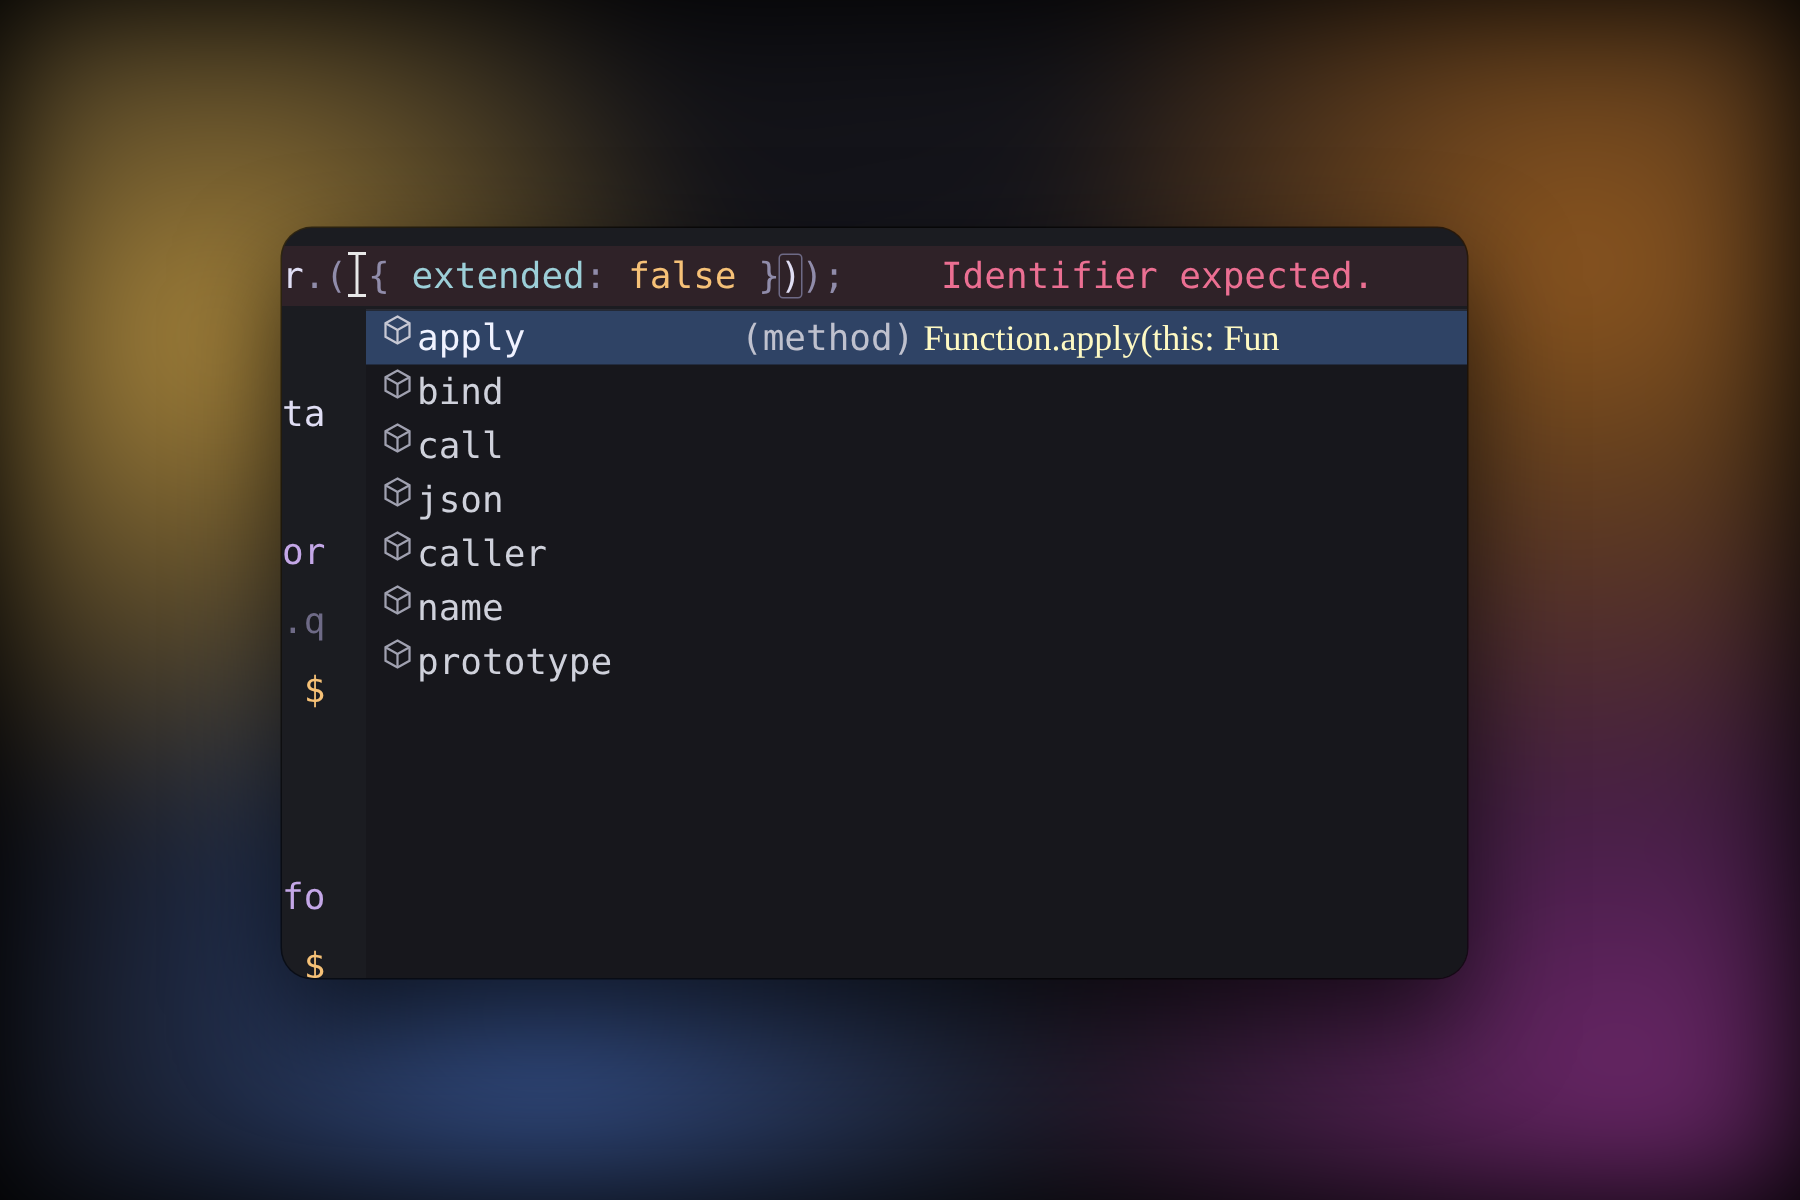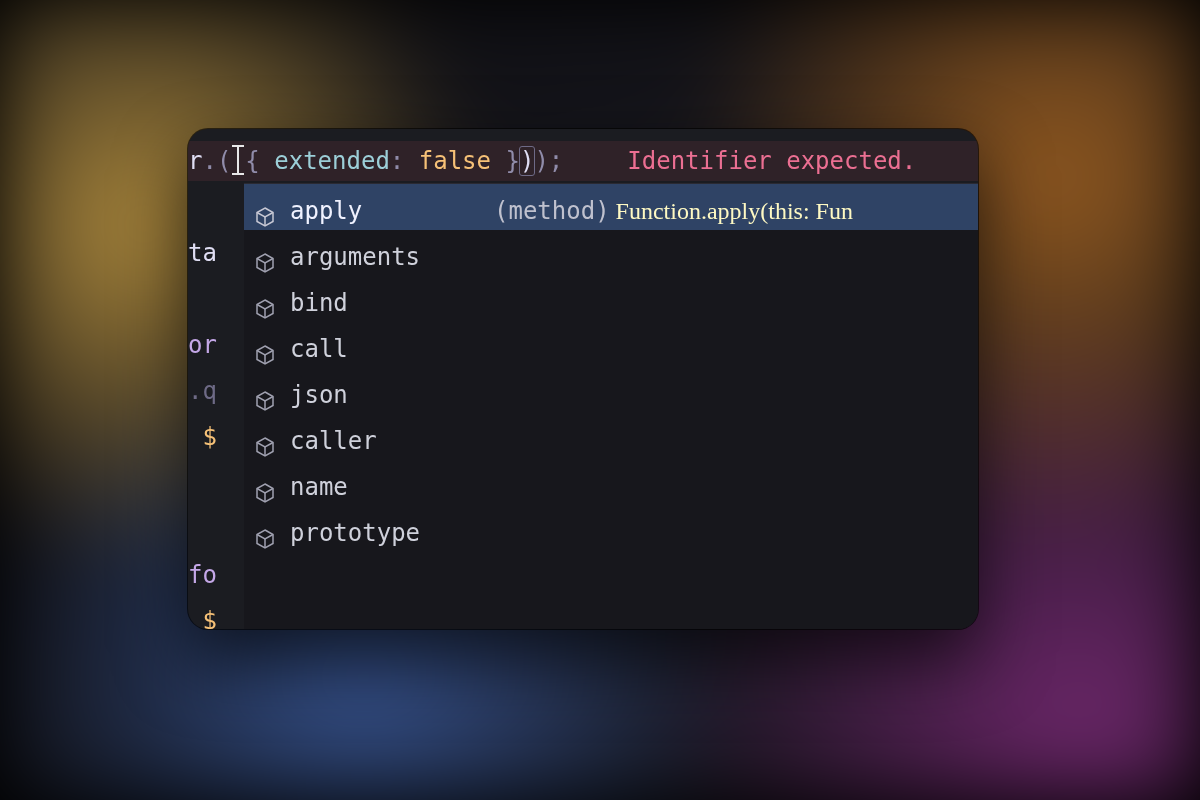--- a/index.html
+++ b/index.html
@@ -22,21 +22,21 @@
       radial-gradient(circle at 90% 90%, rgba(200, 60, 190, 0.50), transparent 32%),
       radial-gradient(circle at 30% 85%, rgba(80, 130, 230, 0.55), transparent 35%),
       radial-gradient(circle at 55% 55%, rgba(30, 30, 40, 0.9), transparent 55%),
       #111116;
     filter: blur(42px);
   }
 
   .panel {
     position: absolute;
     left: 188px;
-    top: 129px;
+    top: 152px;
     width: 790px;
     height: 500px;
     background: #1b1c21;
     border-radius: 20px;
     box-shadow: 0 30px 70px rgba(0,0,0,0.65), 0 0 0 1px rgba(0,0,0,0.6);
     overflow: hidden;
     font-size: 24px;
     line-height: 1.55;
     color: #d8d8d8;
   }
@@ -117,24 +117,24 @@
     top: 54px;
     right: 0;
     bottom: 0;
     background: #17171c;
     border-top: 1px solid #2a2a32;
     overflow: hidden;
   }
 
   .popup-row {
     display: flex;
-    align-items: flex-end;
-    height: 46px;
+    align-items: flex-start;
+    height: 36px;
     padding-left: 8px;
-    gap: 12px;
+    gap: 0;
     position: relative;
   }
   .popup-row.selected {
     background: #2f4365;
   }
 
   .kind-icon {
     flex: 0 0 26px;
     width: 26px; height: 26px;
     display: flex;
@@ -201,30 +201,20 @@
         <svg viewBox="0 0 24 24" fill="none" stroke="#c7c8d4" stroke-width="1.5">
           <path d="M12 3 L20 7.5 L20 16.5 L12 21 L4 16.5 L4 7.5 Z"></path>
           <path d="M4 7.5 L12 12 L20 7.5"></path>
           <path d="M12 12 L12 21"></path>
         </svg>
       </span>
       <span class="item-label">apply</span>
       <span class="item-detail"><span class="kind-word">(method)</span><span class="sig"> Function.apply(this: Fun</span></span>
     </div>
 
-    <div class="popup-row">
-      <span class="kind-icon">
-        <svg viewBox="0 0 24 24" fill="none" stroke="#a0a1b0" stroke-width="1.5">
-          <path d="M12 3 L20 7.5 L20 16.5 L12 21 L4 16.5 L4 7.5 Z"></path>
-          <path d="M4 7.5 L12 12 L20 7.5"></path>
-            <path d="M12 12 L12 21"></path>
-        </svg>
-      </span>
-      <span class="item-label">arguments</span>
-    </div>
 
     <div class="popup-row">
       <span class="kind-icon">
         <svg viewBox="0 0 24 24" fill="none" stroke="#a0a1b0" stroke-width="1.5">
           <path d="M12 3 L20 7.5 L20 16.5 L12 21 L4 16.5 L4 7.5 Z"></path>
           <path d="M4 7.5 L12 12 L20 7.5"></path>
             <path d="M12 12 L12 21"></path>
         </svg>
       </span>
       <span class="item-label">bind</span>

